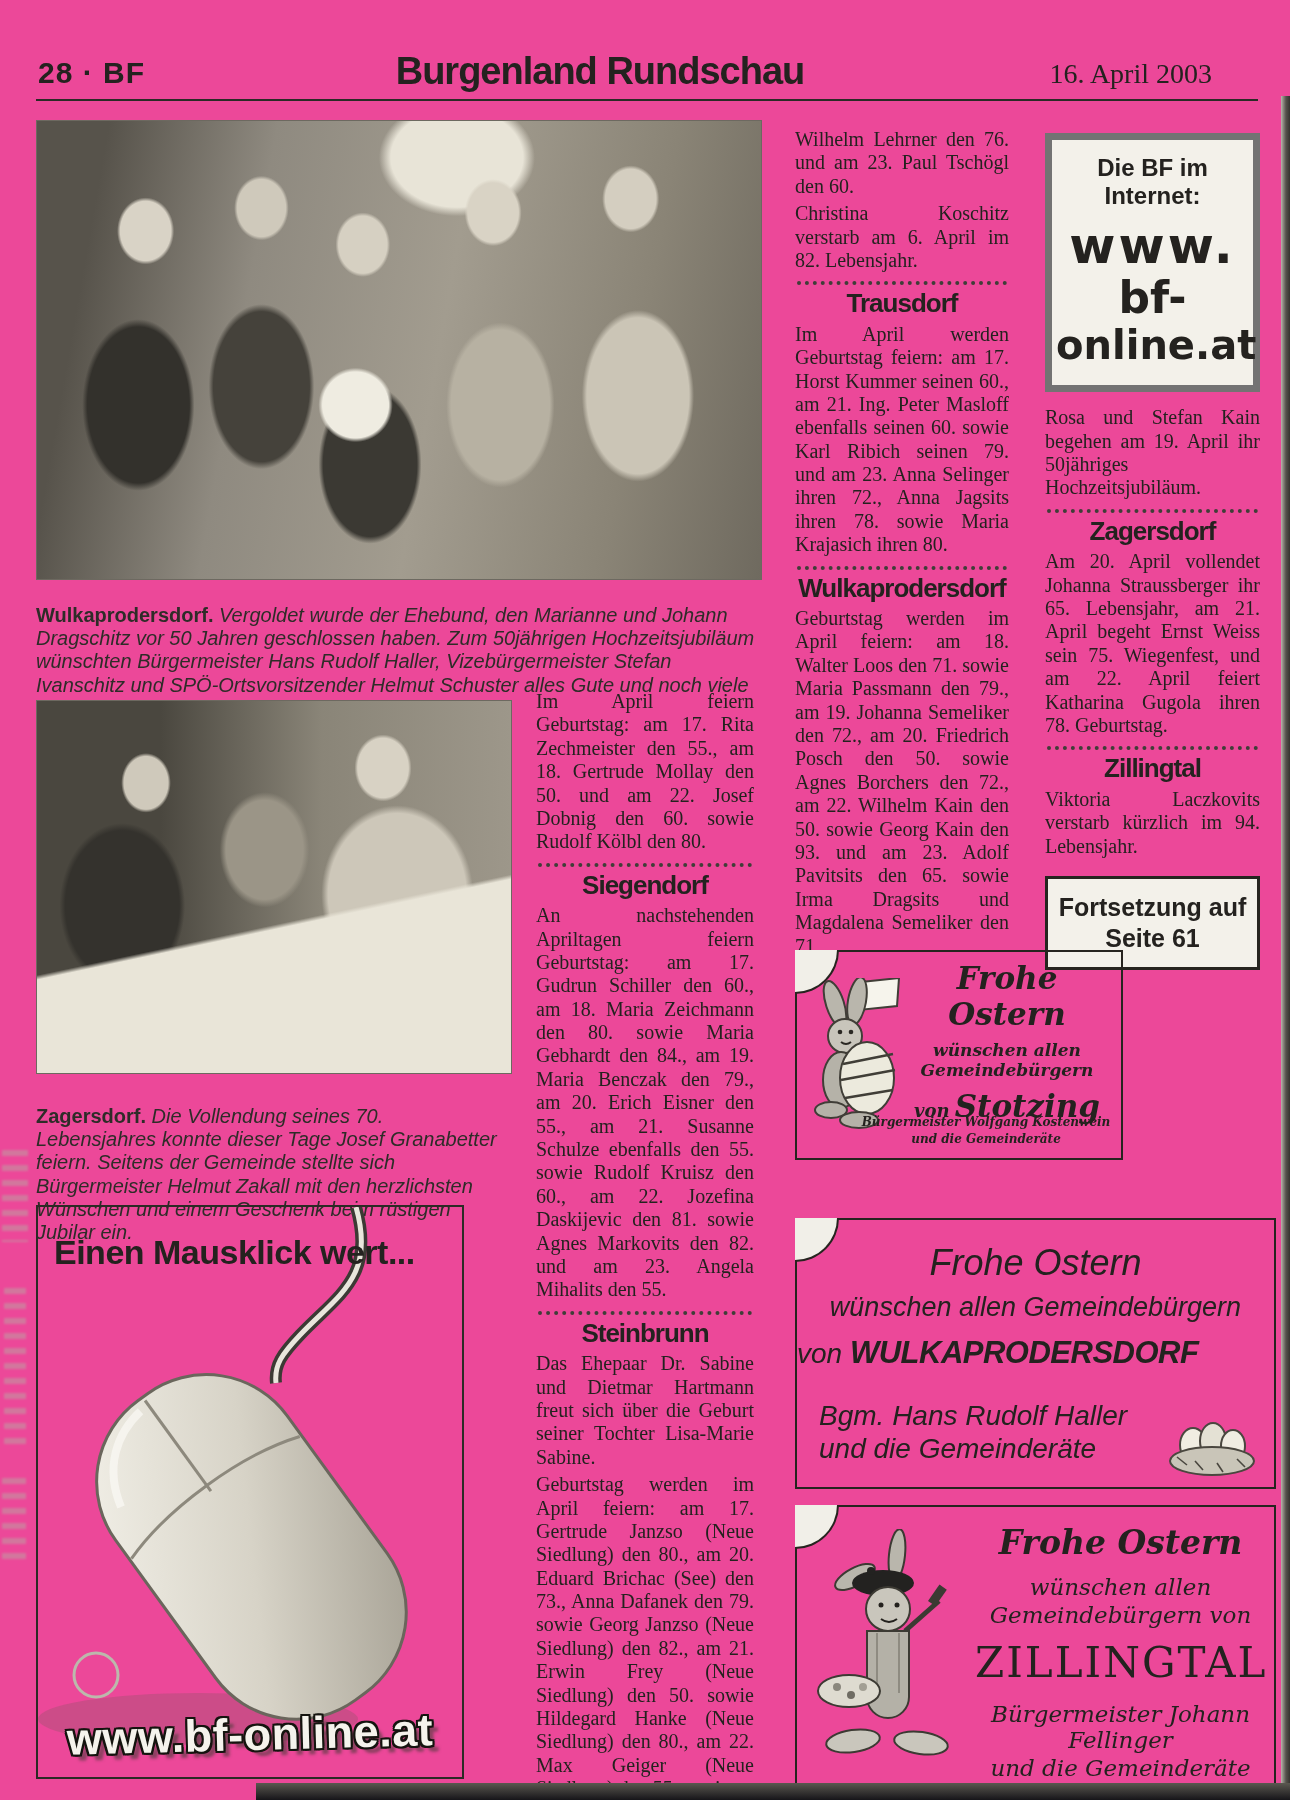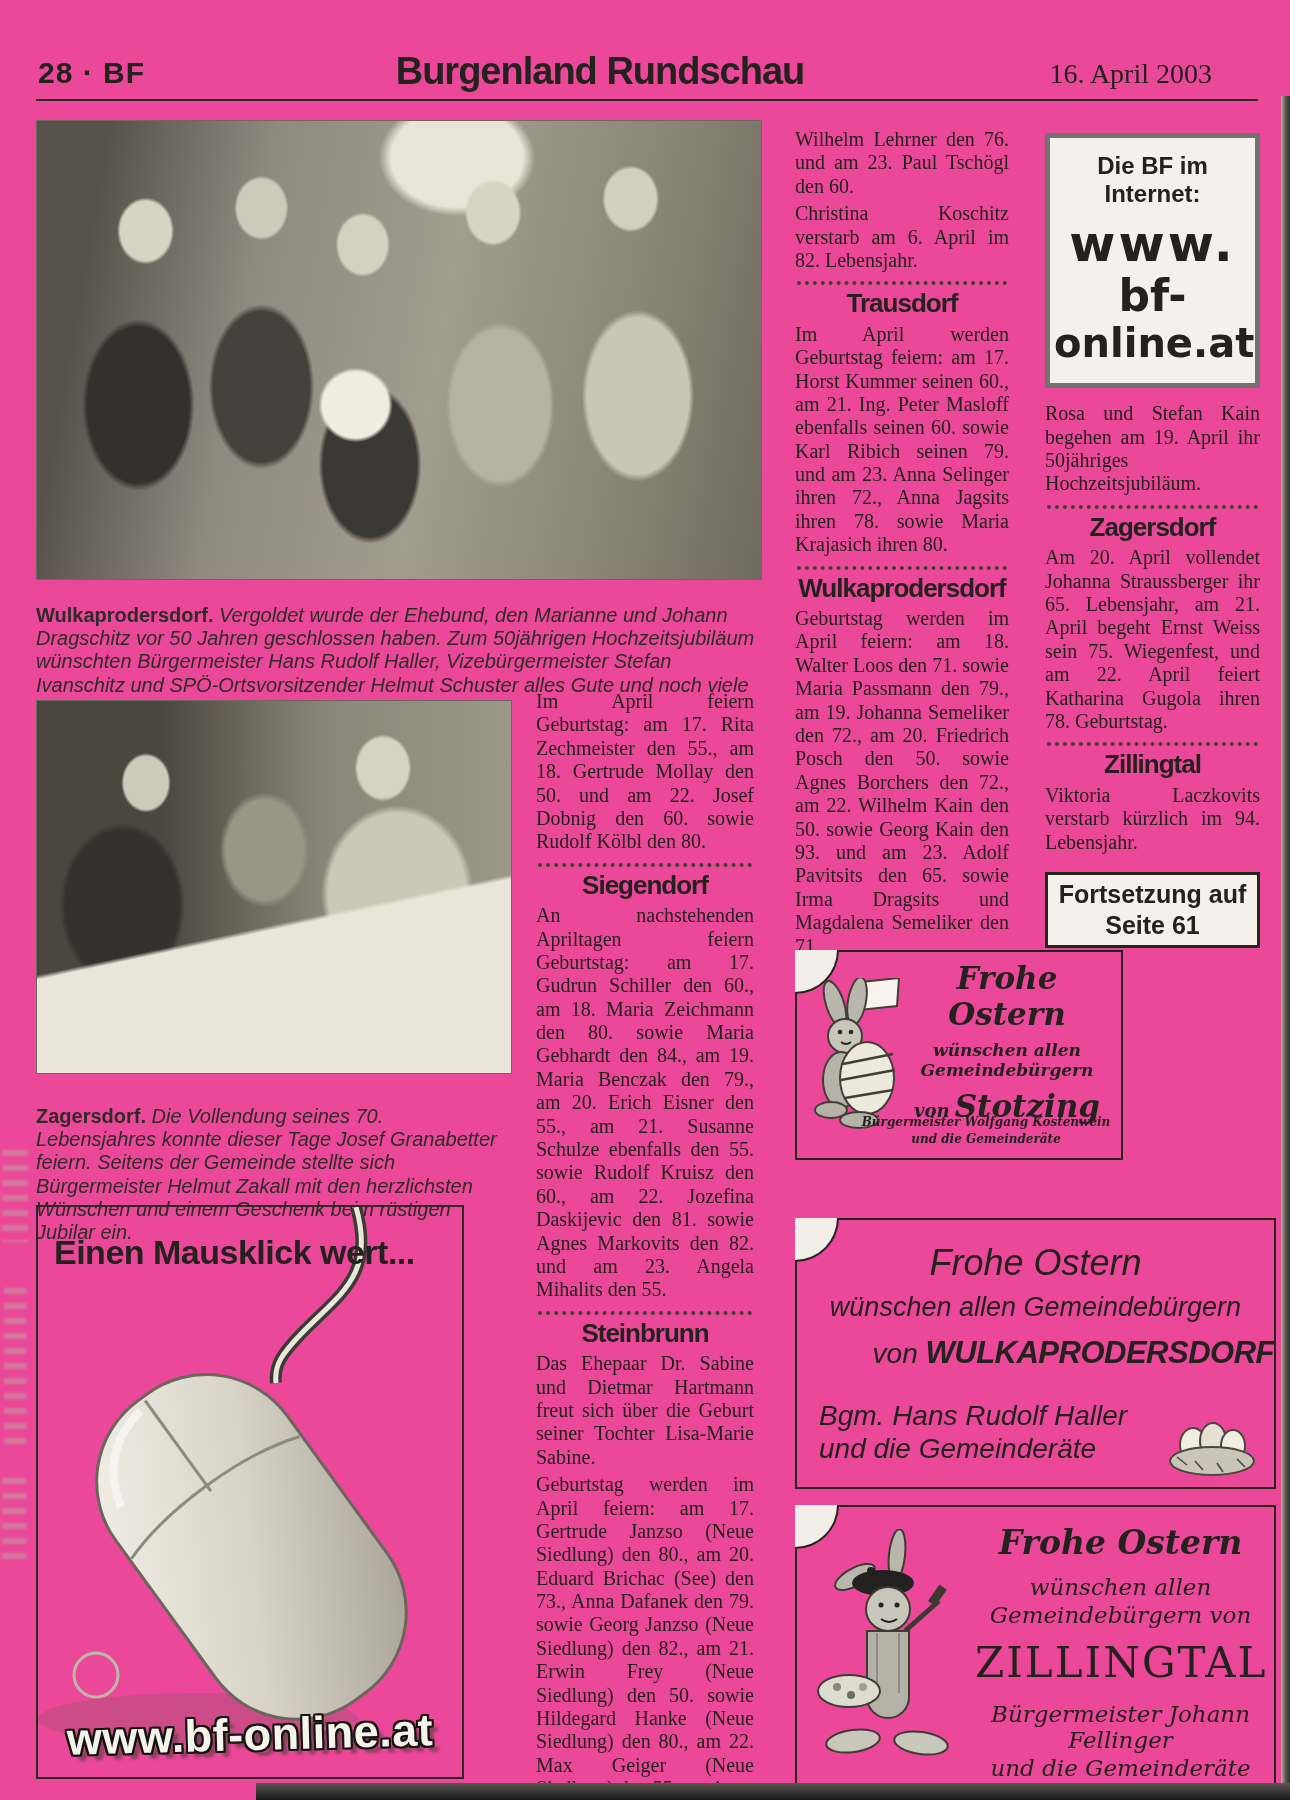--- a/index.html
+++ b/index.html
@@ -49,26 +49,26 @@
   .col{position:absolute;font-size:20px;line-height:1.17;}
   .col p{margin:0 0 4px;text-align:justify;}
   .col-left{left:536px;top:690px;width:218px;height:1104px;overflow:hidden;}
   .col-middle{left:795px;top:128px;width:214px;}
   .col-right{left:1045px;top:133px;width:215px;}
   .dotted{border:0;border-top:4px dotted #403e38;margin:9px 2px 3px;}
   .sec-h{font-family:"Liberation Sans",sans-serif;font-weight:bold;font-size:26px;
          letter-spacing:-1px;text-align:center;margin:1px 0 4px;white-space:nowrap;}
 
   
-  .net-box{border:5px solid #737373;padding:14px 4px 18px;text-align:center;margin-bottom:14px;background:#f3f1ea;}
+  .net-box{border:7px solid #737373;padding:14px 4px 18px;text-align:center;margin-bottom:14px;background:#f3f1ea;}
   .net-label{font-family:"Liberation Sans",sans-serif;font-weight:bold;font-size:24px;margin-bottom:10px;}
   .net-l1{font-family:"DejaVu Sans",sans-serif;font-weight:bold;font-size:50px;letter-spacing:3px;line-height:1.05;}
   .net-l2{font-family:"DejaVu Sans",sans-serif;font-weight:bold;font-size:44px;line-height:1.15;}
   .net-l3{font-family:"DejaVu Sans",sans-serif;font-weight:bold;font-size:40px;line-height:1.1;}
-  .cont-box{border:3px solid #26241f;margin-top:18px;padding:4px 2px;text-align:center;
+  .cont-box{border:3px solid #26241f;margin-top:18px;padding:13px 2px;text-align:center;
             font-family:"Liberation Sans",sans-serif;font-weight:bold;font-size:25px;line-height:1.25;background:#f3f1ea;}
 
   
   .mouse-ad{position:absolute;left:36px;top:1205px;width:424px;height:570px;border:2px solid #2c2a25;}
   .mouse-headline{position:absolute;left:16px;top:26px;font-family:"Liberation Sans",sans-serif;
                   font-weight:bold;font-size:34px;letter-spacing:-0.5px;z-index:3;}
   .mouse-svg{position:absolute;left:0;top:0;z-index:1;}
   .mouse-url{position:absolute;left:4px;right:4px;bottom:16px;z-index:3;text-align:center;
              font-family:"Liberation Sans",sans-serif;font-weight:bold;font-size:45px;letter-spacing:0.5px;
              color:#f5f3ec;transform:rotate(-1.5deg);
@@ -86,21 +86,21 @@
   .stz-greet{font-size:31px;font-weight:bold;}
   .stz-l2{font-size:17px;font-weight:bold;margin-top:8px;}
   .stz-von{font-size:18px;font-weight:bold;}
   .stz-town{font-size:31px;font-weight:bold;}
   .stz-l3{margin-top:8px;}
   .stz-sig{position:absolute;left:60px;right:6px;bottom:10px;text-align:center;
            font-size:12px;font-weight:bold;line-height:1.4;}
   .ad-wulka{left:795px;top:1218px;width:477px;height:267px;font-family:"Liberation Sans",sans-serif;font-style:italic;}
   .wk-greet{margin-top:22px;text-align:center;font-size:36px;}
   .wk-l2{text-align:center;font-size:27px;margin-top:8px;}
-  .wk-l3{text-align:right;font-size:28px;margin-top:12px;}
+  .wk-l3{text-align:left;font-size:28px;margin-top:12px;}
   .wk-town{font-weight:bold;font-size:31px;letter-spacing:-0.5px;}
   .wk-sig{position:absolute;left:22px;bottom:22px;font-size:28px;line-height:1.18;}
   .wk-eggs{position:absolute;right:14px;bottom:10px;}
   .ad-zilling{left:795px;top:1505px;width:477px;height:277px;font-family:"DejaVu Serif",serif;}
   .zl-bunny{position:absolute;left:14px;top:22px;}
   .zl-text{position:absolute;left:178px;right:8px;top:16px;text-align:center;font-style:italic;}
   .zl-greet{font-size:33px;font-weight:bold;}
   .zl-l2{font-size:23px;margin-top:12px;}
   .zl-l3{font-size:23px;margin-top:2px;}
   .zl-town{font-size:42px;font-style:normal;letter-spacing:2px;margin-top:10px;}

